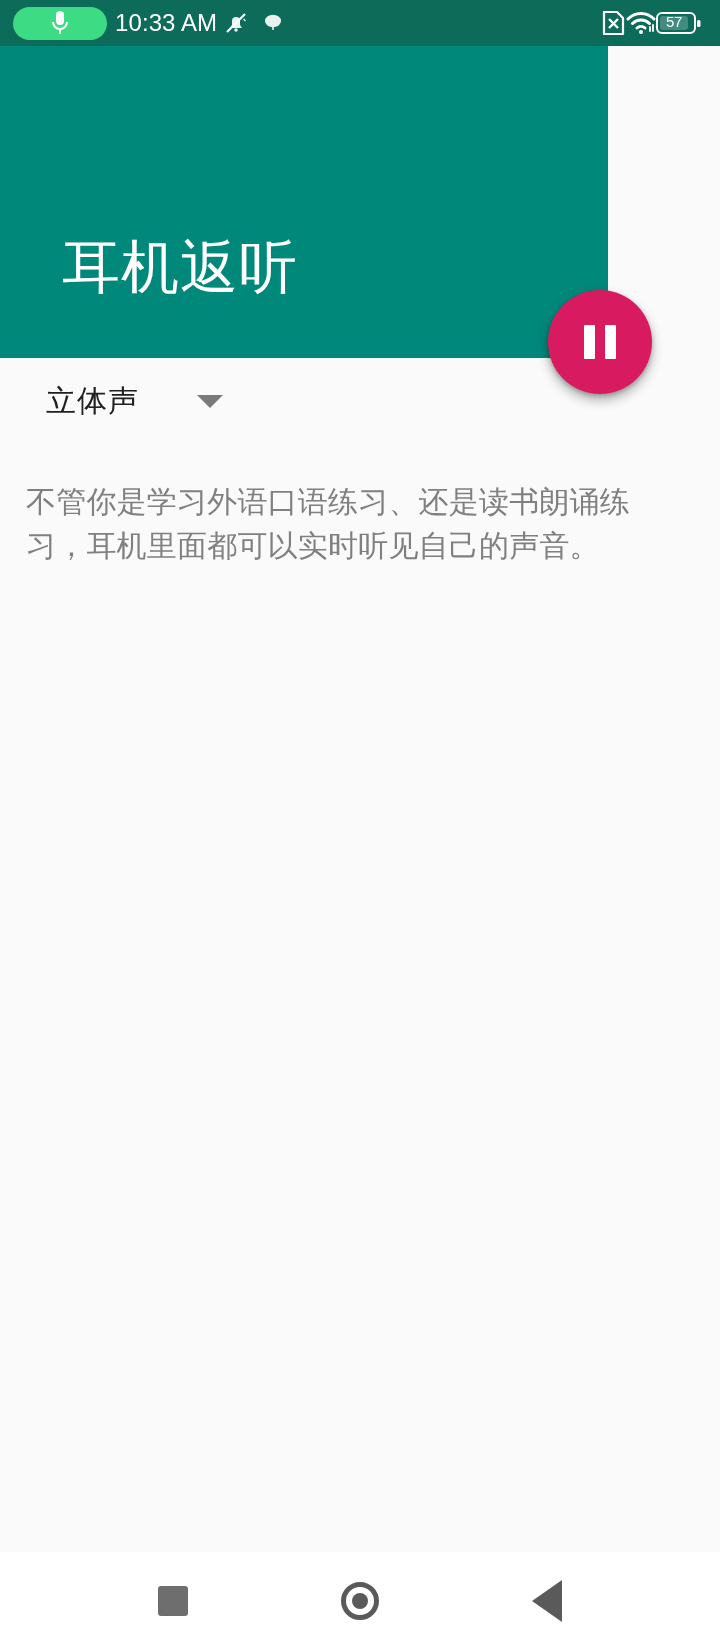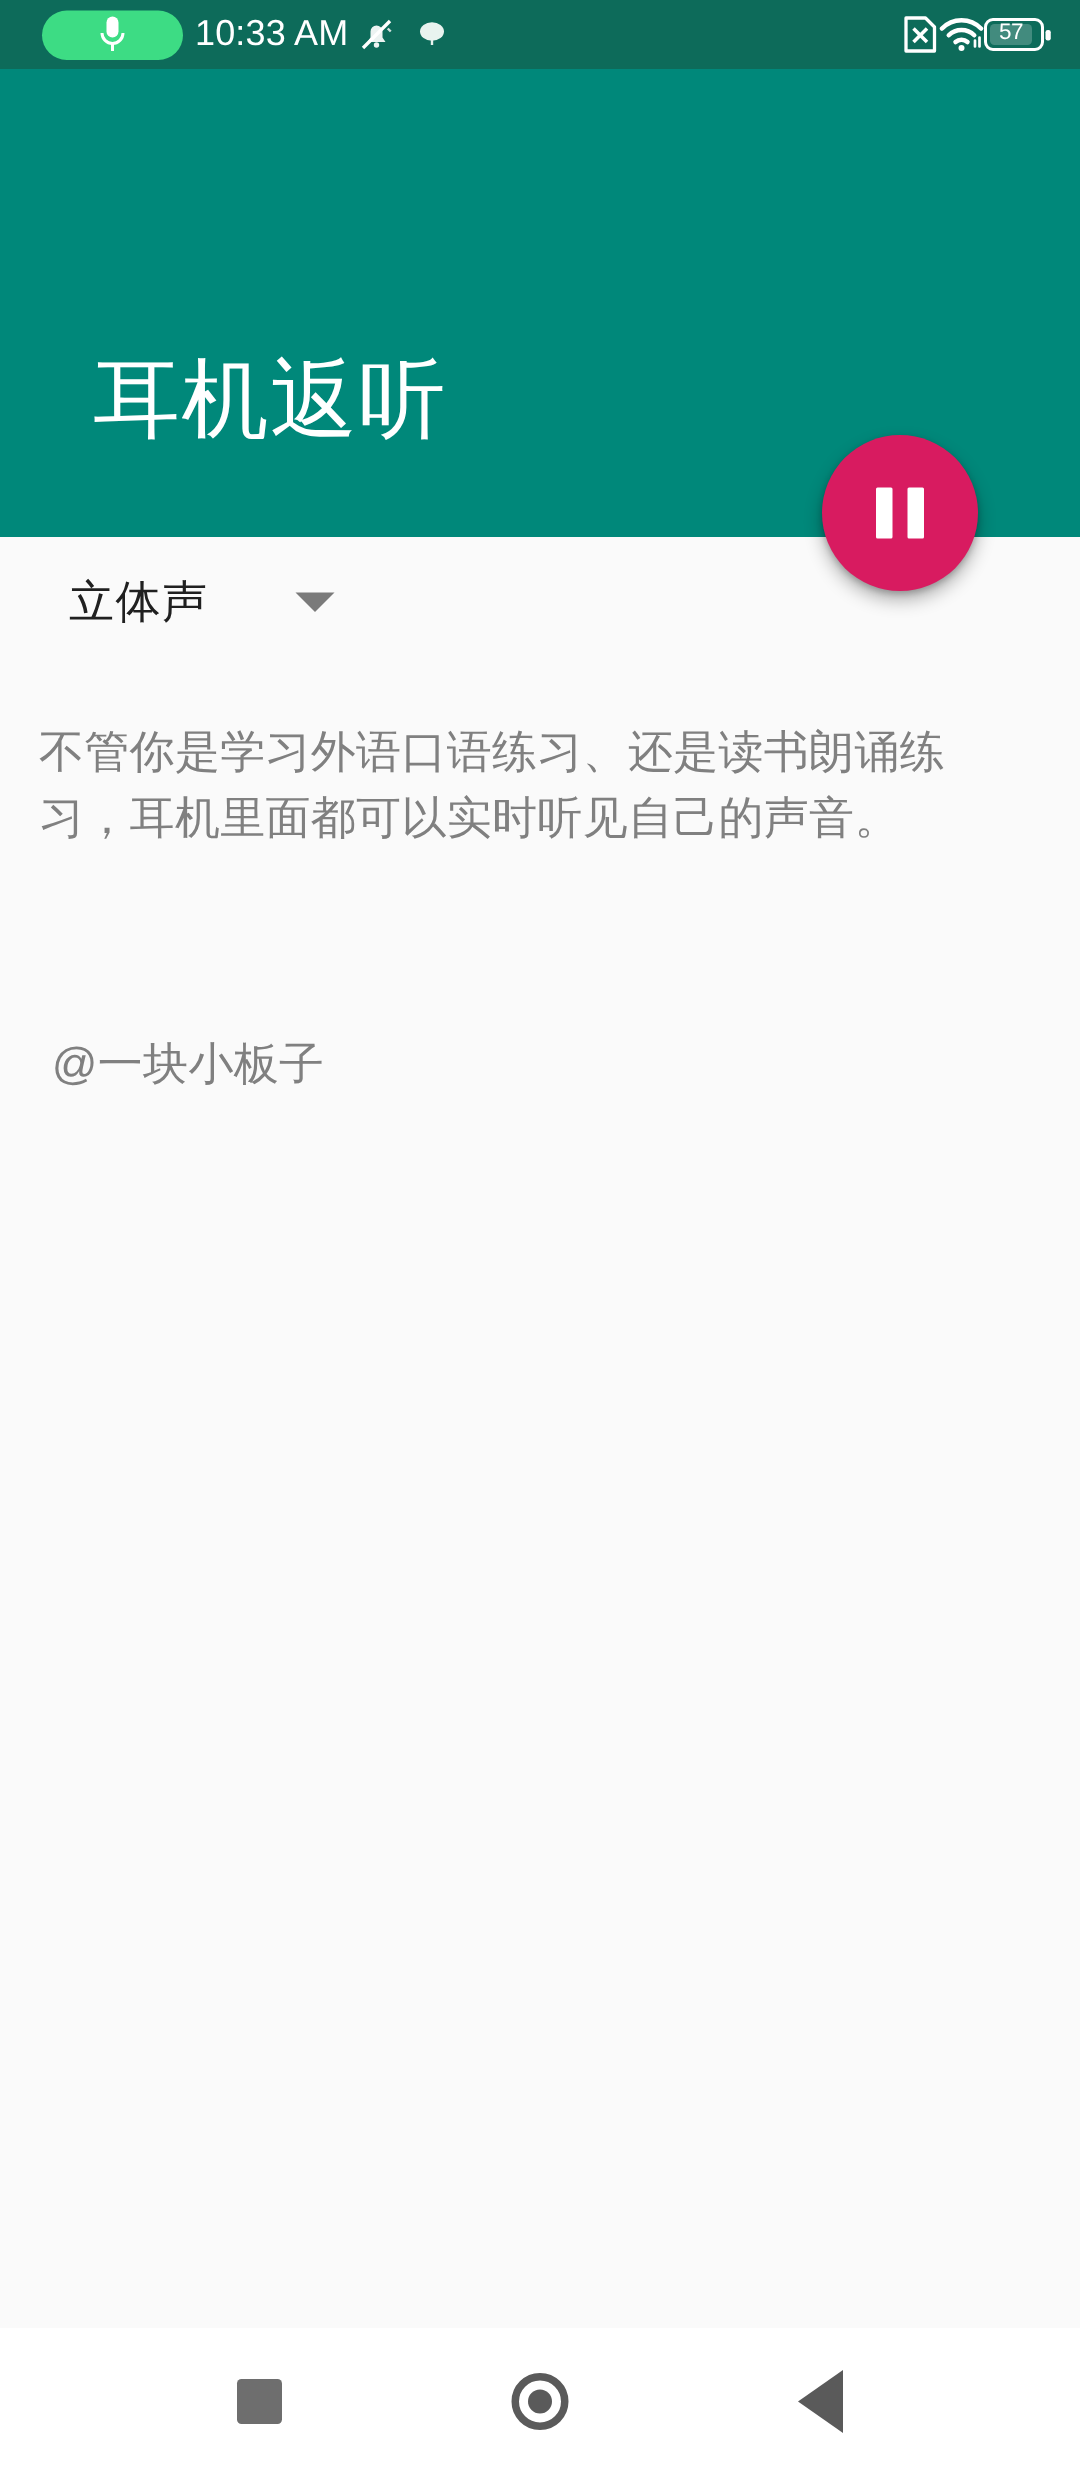--- a/index.html
+++ b/index.html
@@ -25,21 +25,21 @@
   
   #status-bar {
     position: absolute;
     top: 0; left: 0;
     width: 720px;
     height: 46px;
     background: #0d6b5a;
     display: flex;
     align-items: center;
     box-sizing: border-box;
-    padding: 0 18px 0 28px;
+    padding: 0 18px 0 13px;
   }
   .sb-left {
     display: flex;
     align-items: center;
     gap: 0px;
     flex: 1;
   }
   .sb-right {
     display: flex;
     align-items: center;
@@ -78,21 +78,21 @@
   .batt-wrap {
     position: relative;
     display: flex;
     align-items: center;
   }
 
   
   #app-bar {
     position: absolute;
     top: 46px; left: 0;
-    width: 720px;
+    width: 608px;
     height: 312px;
     background: #00897b;
     background: #00887a;
   }
   #app-title {
     position: absolute;
     left: 62px;
     bottom: 62px;
     color: #ffffff;
     font-size: 58px;
@@ -292,21 +292,20 @@
   </div>
 
   <div id="content">
 
     <div id="mode-select">
       <span id="mode-label">立体声</span>
       <span id="mode-caret"></span>
     </div>
 
     <div class="para" id="para-1">不管你是学习外语口语练习、还是读书朗诵练习，耳机里面都可以实时听见自己的声音。</div>
-    <div class="para" id="para-3"> @一块小板子</div>
 
   </div>
 
   <div id="nav-bar">
     <div class="nav-btn">
       <span class="nav-square"></span>
     </div>
     <div class="nav-btn">
       <span class="nav-circle"></span>
     </div>

